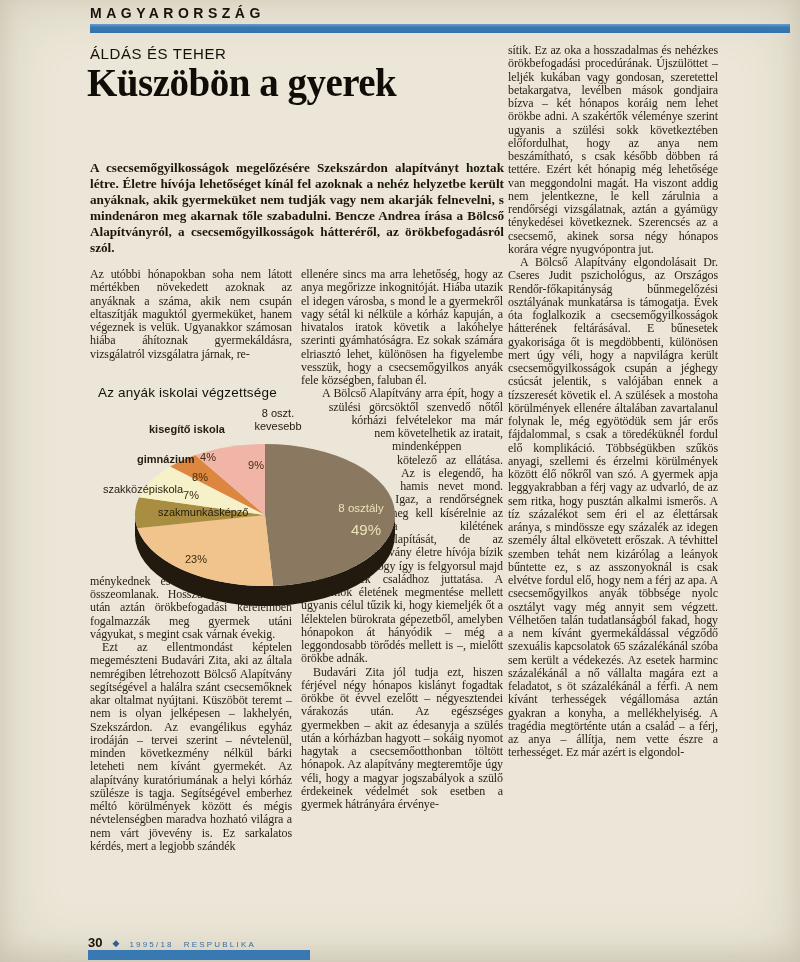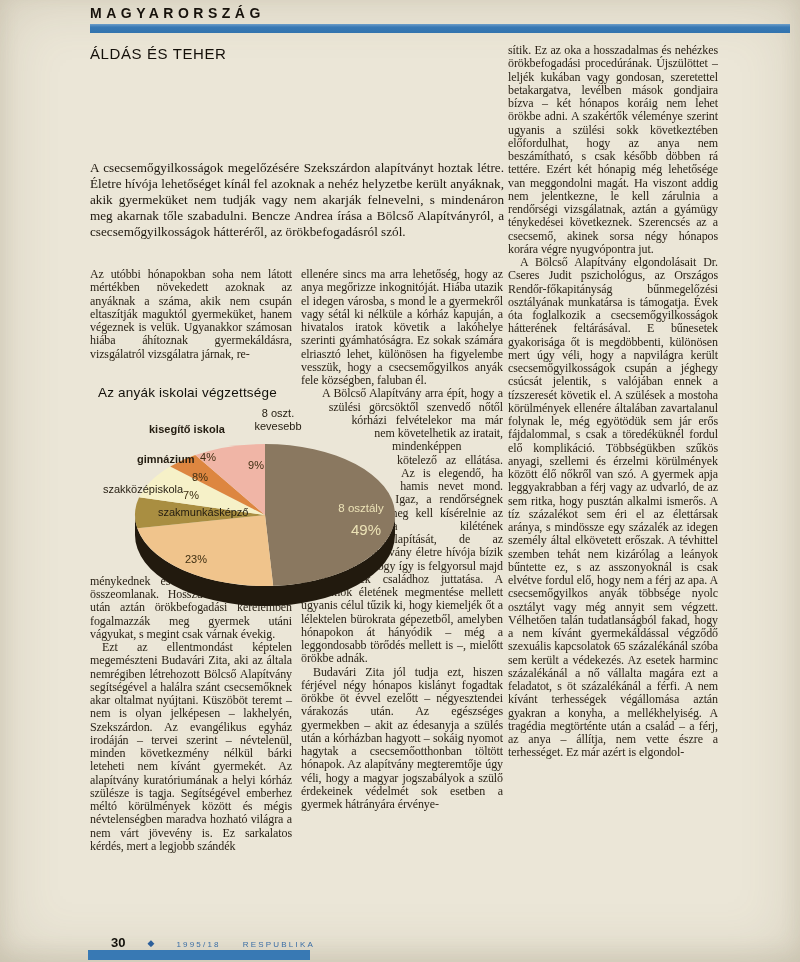--- a/index.html
+++ b/index.html
@@ -26,21 +26,21 @@
     letter-spacing:.6px;color:#14100a;
   }
   .headline{
     position:absolute;left:87px;top:60px;
     font-family:"Liberation Serif", serif;font-weight:bold;
     font-size:39px;letter-spacing:-.5px;color:#100d08;
   }
   
   .lead{
     position:absolute;left:90px;top:160px;width:414px;
-    font-weight:normal;font-size:13.2px;line-height:15.9px;
+    font-weight:bold;font-size:13.2px;line-height:15.9px;
     text-align:justify;color:#1d160d;
   }
   
   .cols{
     position:absolute;left:90px;top:268px;width:413px;height:667px;
     display:flex;gap:9px;overflow:hidden;z-index:1;
   }
   .col{width:202px;}
   .bodytext, .col3{
     font-size:12px;line-height:13.25px;letter-spacing:-.1px;
@@ -67,42 +67,42 @@
     font-size:13.5px;letter-spacing:.2px;color:#12100a;
   }
   .pie-svg{position:absolute;left:128px;top:436px;z-index:2;}
   .callouts{position:absolute;left:0;top:0;width:0;height:0;z-index:3;}
   .callout{
     position:absolute;font-family:"Liberation Sans", sans-serif;
     font-size:11px;line-height:12.5px;color:#231c10;white-space:nowrap;
   }
   
   .footer{
-    position:absolute;left:88px;top:935px;display:flex;align-items:baseline;gap:22px;
+    position:absolute;left:88px;top:935px;display:flex;align-items:baseline;gap:10px;
     font-family:"Liberation Sans", sans-serif;
-    margin-left:23px;
   }
   .page-number{font-weight:bold;font-size:13px;color:#13110c;}
   .footer-diamond{font-size:9px;color:#2c5f9b;transform:translateY(-1px);}
   .issue-label,.magazine-name{
     font-size:8px;letter-spacing:2.2px;color:#3a6da5;
   }
   .footer-bar{
     position:absolute;left:88px;top:950px;width:222px;height:10px;background:#3879b4;
   }
 </style>
 </head>
 <body>
 
 <div class="page">
 
   <div class="section-label">MAGYARORSZÁG</div>
   <div class="blue-bar"></div>
 
   <div class="kicker">ÁLDÁS ÉS TEHER</div>
+  <div class="headline">Küszöbön a gyerek</div>
 
   <div class="lead">A csecsemőgyilkosságok megelőzésére Szekszárdon alapítványt hoztak létre. Életre hívója lehetőséget kínál fel azoknak a nehéz helyzetbe került anyáknak, akik gyermeküket nem tudják vagy nem akarják felnevelni, s mindenáron meg akarnak tőle szabadulni. Bencze Andrea írása a Bölcső Alapítványról, a csecsemőgyilkosságok hátteréről, az örökbefogadásról szól.</div>
 
   <div class="cols">
     <div class="col bodytext">
       <p>Az utóbbi hónapokban soha nem látott mértékben növekedett azoknak az anyáknak a száma, akik nem csupán eltaszítják maguktól gyermeküket, hanem végeznek is velük. Ugyanakkor számosan hiába áhítoznak gyermekáldásra, vizsgálatról vizsgálatra járnak, re-</p>
       <div class="chart-spacer"></div>
       <div class="pie-intrude-right"></div>
       <p>ménykednek és összeomlanak. Hosszú évek tépelődése után aztán örökbefogadási kérelemben fogalmazzák meg gyermek utáni vágyukat, s megint csak várnak évekig.</p>
       <p class="ind">Ezt az ellentmondást képtelen megemészteni Budavári Zita, aki az általa nemrégiben létrehozott Bölcső Alapítvány segítségével a halálra szánt csecsemőknek akar oltalmat nyújtani. Küszöböt teremt – nem is olyan jelképesen – lakhelyén, Szekszárdon. Az evangélikus egyház irodáján – tervei szerint – névtelenül, minden következmény nélkül bárki leteheti nem kívánt gyermekét. Az alapítvány kuratóriumának a helyi kórház szülésze is tagja. Segítségével emberhez méltó körülmények között és mégis névtelenségben maradva hozható világra a nem várt jövevény is. Ez sarkalatos kérdés, mert a legjobb szándék</p>

